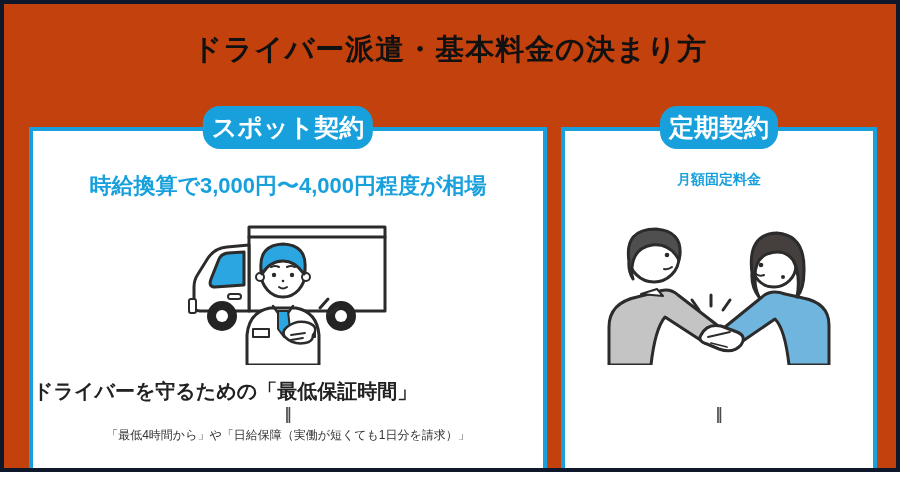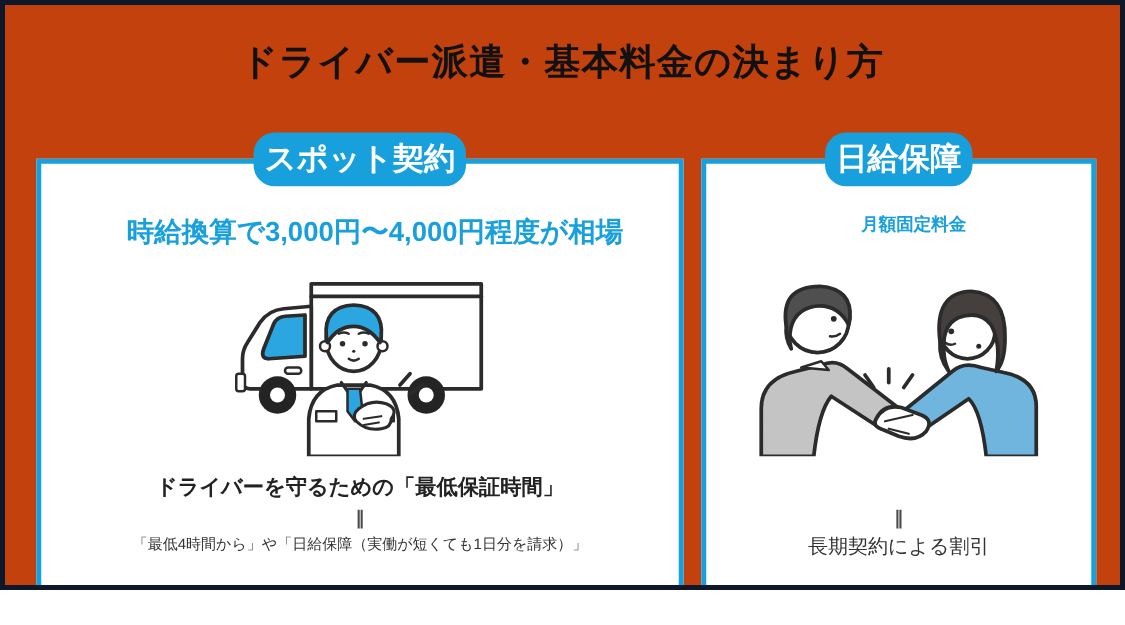--- a/index.html
+++ b/index.html
@@ -18,29 +18,29 @@
   }
   .panel.spot{left:25px;width:518px;}
   .panel.regular{left:557px;width:316px;}
   .badge{
     position:absolute;top:-25px;left:50%;transform:translateX(-50%);
     background:#18a0dc;color:#fff;font-weight:bold;font-size:25px;
     height:43px;line-height:43px;padding:0 9px;white-space:nowrap;border-radius:17px;
   }
   .heading{
     position:absolute;top:40px;left:0;width:100%;text-align:center;
-    color:#18a0dc;font-weight:bold;font-size:22px;white-space:nowrap;margin-left:12px;
+    color:#18a0dc;font-weight:bold;font-size:22px;white-space:nowrap;
   }
   .panel.regular .heading{font-size:14px;}
   .illus{
     position:absolute;top:84px;left:50%;transform:translateX(-50%);
   }
   .cap-bold{
-    position:absolute;top:247px;left:0;width:100%;text-align:center;
-    font-size:17px;font-weight:bold;color:#222;white-space:nowrap;
+    position:absolute;top:247px;left:0;width:100%;text-align:left;
+    font-size:20px;font-weight:bold;color:#222;white-space:nowrap;
   }
   .equals{
     position:absolute;top:274px;left:0;width:100%;text-align:center;
     font-size:15px;color:#4a4a4a;font-family:"DejaVu Sans",sans-serif;
     font-weight:bold;
   }
   .cap-note{
     position:absolute;top:296px;left:0;width:100%;text-align:center;
     font-size:12px;color:#333;white-space:nowrap;
   }
@@ -100,21 +100,21 @@
         </g>
       </svg>
     </div>
 
     <div class="cap-bold">ドライバーを守るための「最低保証時間」</div>
     <div class="equals">‖</div>
     <div class="cap-note">「最低4時間から」や「日給保障（実働が短くても1日分を請求）」</div>
   </div>
 
   <div class="panel regular">
-    <div class="badge">日給保障</div>
+    <div class="badge">定期契約</div>
     <div class="heading">月額固定料金</div>
 
     <div class="illus">
       <svg width="240" height="150" viewBox="0 0 240 150">
         <g stroke="#2b2b2b" stroke-width="3" fill="#ffffff" stroke-linejoin="round" stroke-linecap="round">
 
           <path d="M10 150 L10 112 Q10 88 38 82 L58 77 Q70 72 79 80 L118 110 L106 128 L66 102 Q56 114 52 150 Z" fill="#c4c4c4"></path>
 
           <circle cx="55" cy="42" r="25"></circle>
           <path d="M30 46 Q25 14 57 14 Q83 16 81 40 L80 45 Q71 28 53 30 Q35 33 33 52 Q32 58 34 64 Q29 56 30 46 Z" fill="#4f4f4f"></path>
@@ -135,16 +135,15 @@
           <path d="M109 122 L131 117" fill="none" stroke-width="1.8"></path>
 
           <path d="M100 95 L93 85" fill="none"></path>
           <path d="M112 91 L112 80" fill="none"></path>
           <path d="M124 95 L131 85" fill="none"></path>
         </g>
       </svg>
     </div>
 
     <div class="equals">‖</div>
-    <div class="cap-note">長期契約による割引</div>
   </div>
 
 </div>
 
 </body></html>

